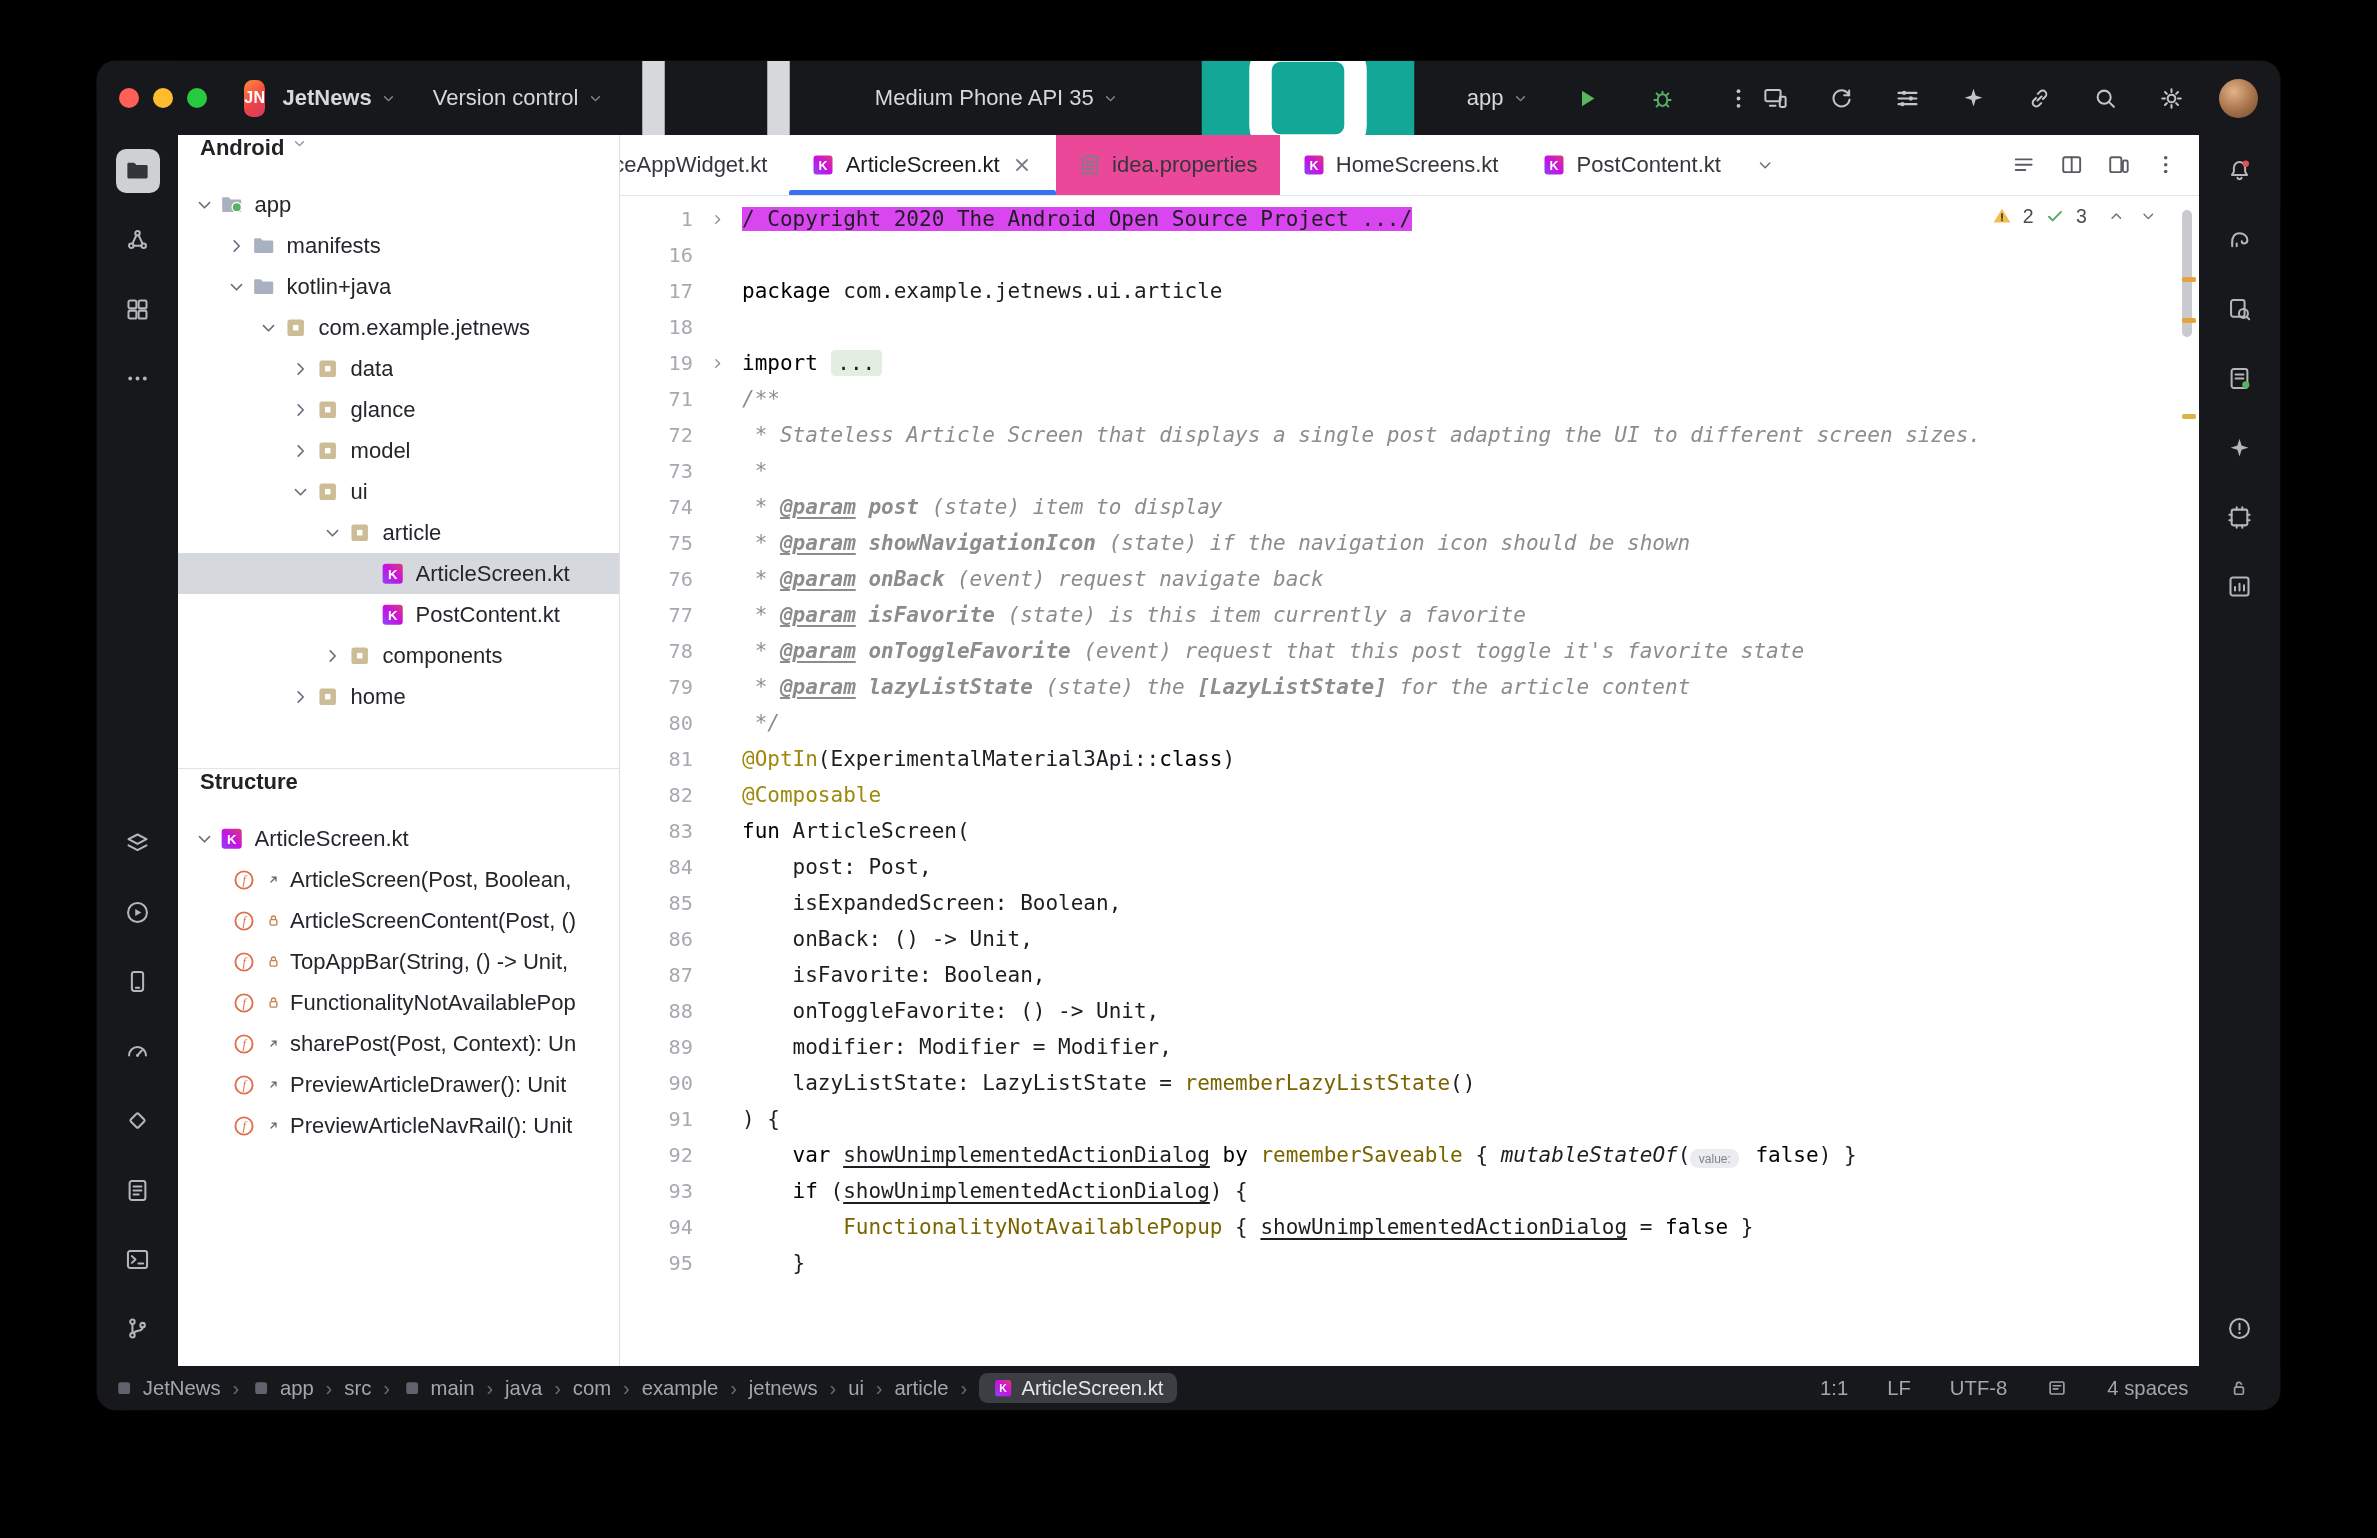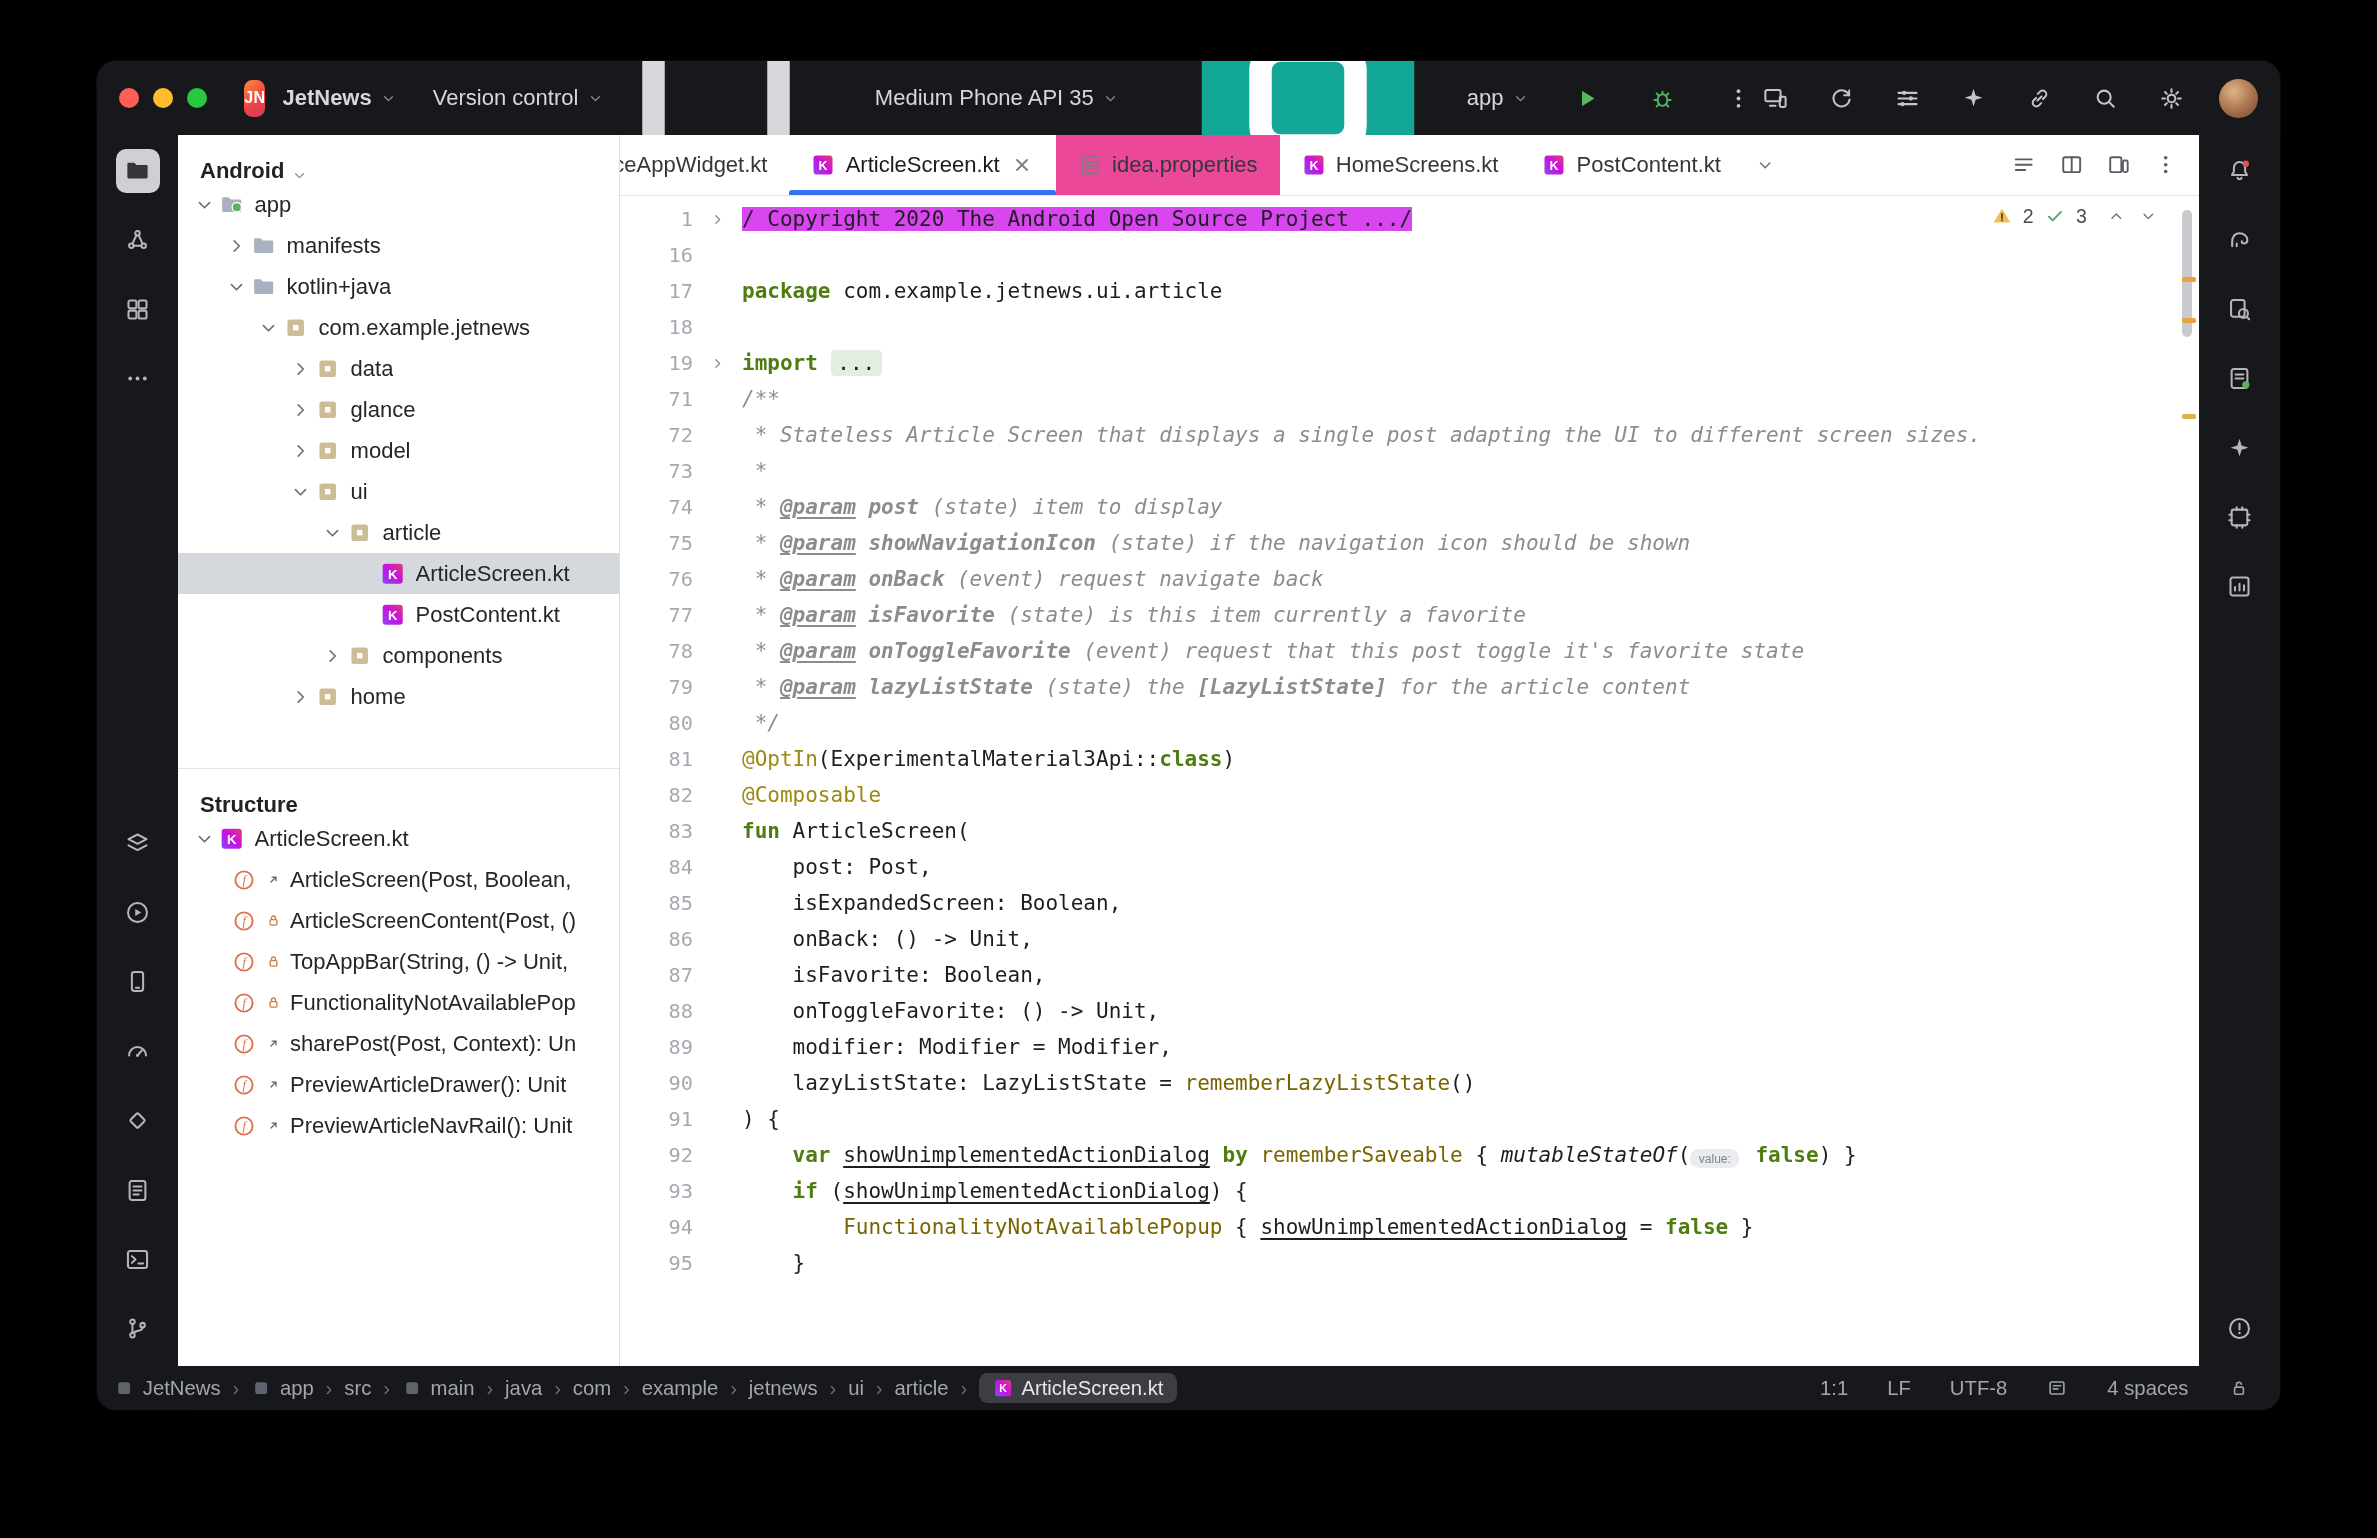--- a/index.html
+++ b/index.html
@@ -25,21 +25,21 @@
 
 .main{flex:1;display:flex;min-height:0;}
 .strip{width:81px;flex:0 0 81px;display:flex;flex-direction:column;align-items:center;padding:13.5px 0 15.2px;}
 .strip-group{display:flex;flex-direction:column;align-items:center;gap:25.4px;}
 .strip .spacer{flex:1;}
 .strip-btn{width:44px;height:44px;border-radius:10.2px;display:flex;align-items:center;justify-content:center;color:#B4B6BC;}
 .strip-btn .icon{width:27px;height:27px;}
 .strip-btn.active{background:#CFD0D3;color:#33353A;}
 
 .side-panel{width:442px;flex:0 0 442px;background:#fff;display:flex;flex-direction:column;min-height:0;border-right:1.7px solid #DCDEE2;}
-.panel-header{height:49px;flex:0 0 49px;display:flex;align-items:flex-end;gap:7px;padding:0 22px;font-size:22px;font-weight:700;color:#202226;}
+.panel-header{height:49px;flex:0 0 49px;display:flex;align-items:flex-start;gap:7px;padding:0 22px;font-size:22px;font-weight:700;color:#202226;}
 .tree{height:584px;flex:0 0 584px;overflow:hidden;}
 .tree-row{height:41px;display:flex;align-items:center;font-size:22px;color:#24262B;}
 .tree-row.selected{background:#D5D8DD;}
 .chev-slot{width:29px;height:22px;flex:0 0 29px;display:flex;align-items:center;justify-content:center;color:#6C707E;}
 .t-icon{width:25.4px;height:25.4px;flex:0 0 25.4px;margin-right:10.2px;}
 .t-label{white-space:nowrap;overflow:hidden;}
 .structure{flex:1;border-top:1.7px solid #E2E4E8;display:flex;flex-direction:column;min-height:0;}
 .structure-list{overflow:hidden;}
 .s-row{height:41px;display:flex;align-items:center;font-size:22px;color:#24262B;padding-left:54px;overflow:hidden;}
 .s-row.root{padding-left:12px;}
@@ -61,21 +61,21 @@
 .tabs-right .tbtn2{display:flex;align-items:center;justify-content:center;color:#595C63;}
 .tabs-right .icon{width:25.4px;height:25.4px;}
 .editor{flex:1;position:relative;overflow:hidden;font-family:"DejaVu Sans Mono","Liberation Mono",monospace;font-size:21px;color:#1D1E22;}
 #code-lines{padding-top:5.1px;}
 .cl{display:flex;height:36px;align-items:center;}
 .ln{width:73px;flex:0 0 73px;text-align:right;color:#A6A9B0;font-size:20.3px;}
 .fold-slot{width:49px;flex:0 0 49px;display:flex;align-items:center;justify-content:center;color:#83878E;}
 .fold-slot .icon{width:17px;height:17px;}
 .ctext{white-space:pre;}
 .sg-p{color:#1D1E22;}
-.sg-k{color:#4d7c0f;font-weight:700;}
+.sg-k{color:#000000;font-weight:400;}
 .sg-c{color:#8C8C8C;font-style:italic;}
 .sg-ct{color:#8C8C8C;font-style:italic;font-weight:700;text-decoration:underline;text-underline-offset:3.4px;}
 .sg-cb{color:#8C8C8C;font-style:italic;font-weight:700;}
 .sg-an{color:#9E880D;}
 .sg-cf{color:#7A6400;}
 .sg-it{font-style:italic;color:#1D1E22;}
 .sg-uv{color:#1D1E22;text-decoration:underline;text-underline-offset:4.2px;}
 .sg-fold{background:#E2EEDF;border-radius:4.2px;padding:0.8px 6.8px;color:#1D1E22;}
 .sg-foldy{background:#d946ef;color:#1D1E22;}
 .sg-hint{background:#EBECF0;color:#7E828B;font-family:"Liberation Sans",sans-serif;font-size:12px;border-radius:8.5px;padding:2.5px 8.5px;margin-right:3.4px;}

